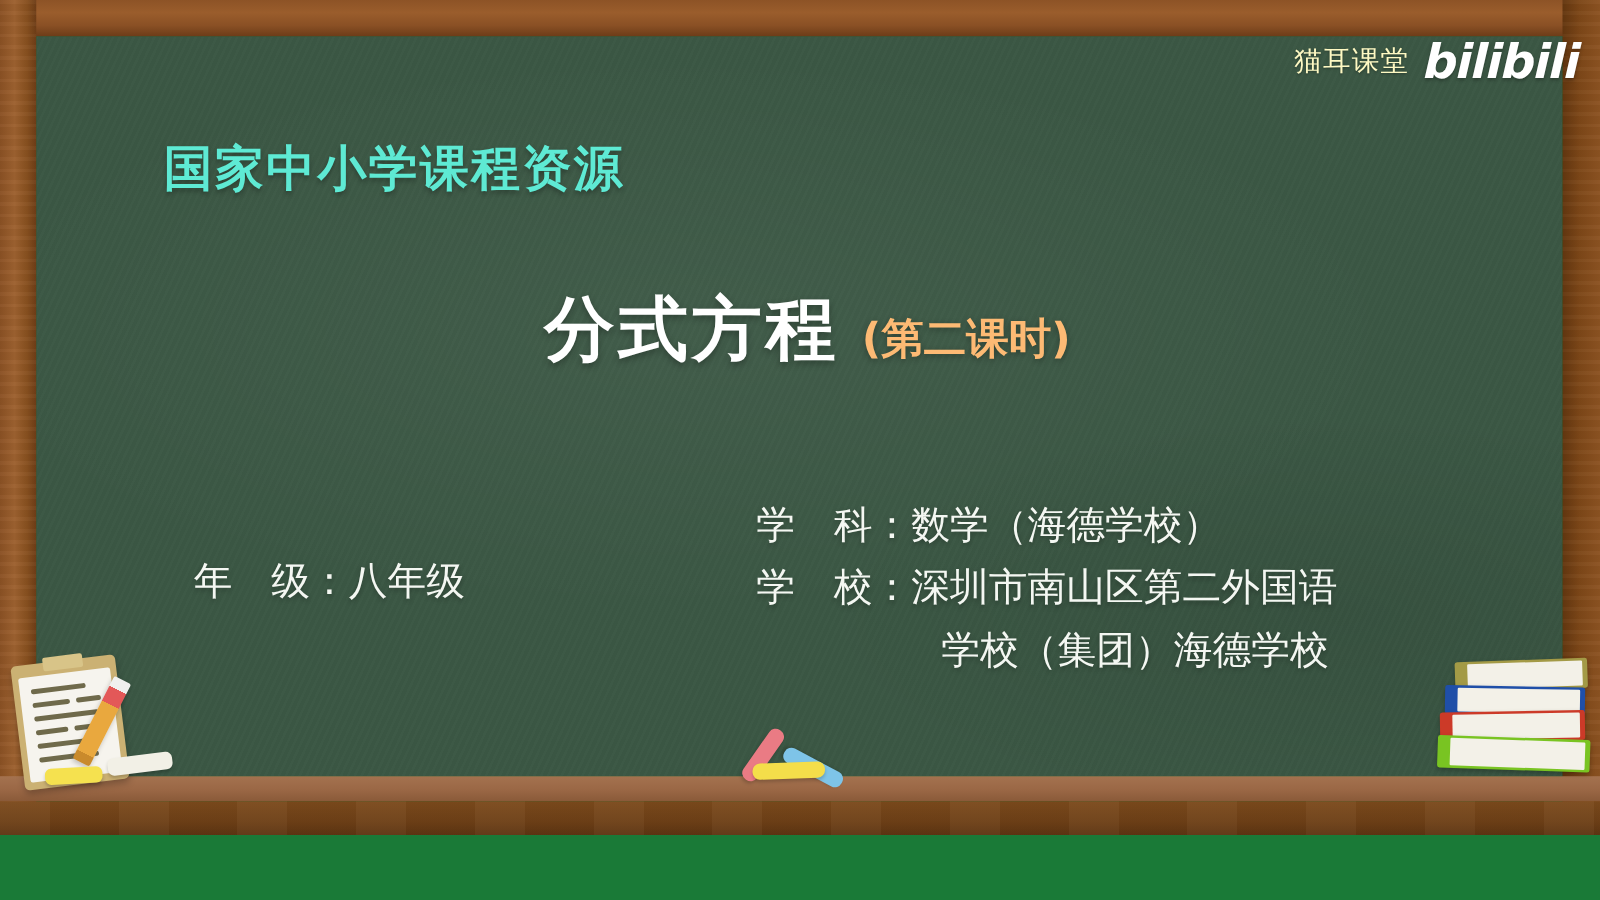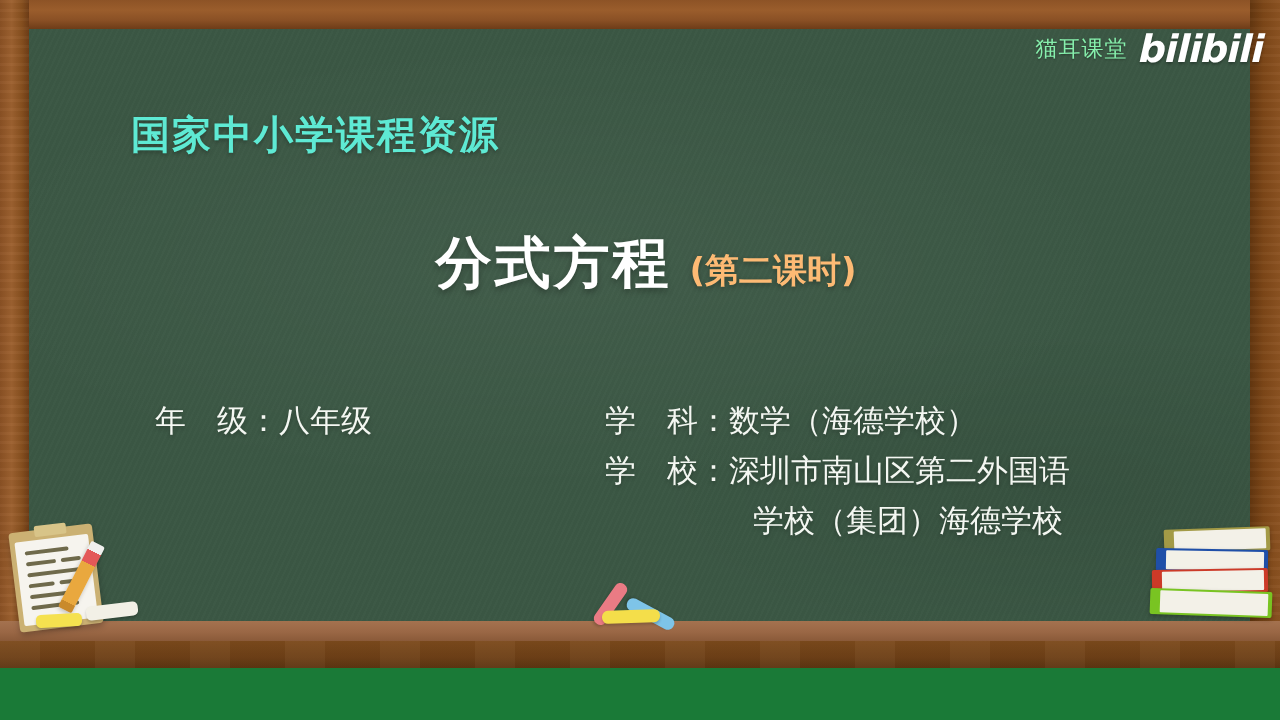--- a/index.html
+++ b/index.html
@@ -62,21 +62,21 @@
     content:""; position:absolute; inset:0;
     background:repeating-linear-gradient(90deg, rgba(255,255,255,.03) 0 40px, rgba(0,0,0,.03) 40px 95px);
   }
 
   
   .watermark {
     position:absolute; top:30px; right:16px;
     display:flex; align-items:center; gap:12px; z-index:30;
   }
   .wm-text {
-    color:#86efac; font-size:22px; letter-spacing:1px;
+    color:#fef9c3; font-size:22px; letter-spacing:1px;
     text-shadow:0 1px 2px rgba(0,0,0,.35);
     font-family:"Liberation Sans", sans-serif;
   }
   .wm-logo {
     color:#ffffff; font-size:38px; font-weight:bold; font-style:italic;
     letter-spacing:-1px; line-height:1;
     font-family:"DejaVu Sans", sans-serif;
     text-shadow:0 2px 3px rgba(0,0,0,.3);
     transform:skewX(-2deg);
   }
@@ -105,21 +105,21 @@
   }
 
   
   .info {
     position:absolute; left:155px; top:395px; right:60px;
     display:flex; gap:0;
     font-family:"DejaVu Serif","Liberation Serif", serif;
     color:#f4f7f2;
   }
   .info-col { display:flex; flex-direction:column; }
-  .info-col.left { width:450px; }
+  .info-col.left { width:450px;margin-top:45px; }
   .info-col.right { flex:1; }
   .info-line {
     font-size:31px; line-height:50px; white-space:pre;
     text-shadow:0 2px 4px rgba(0,0,0,.28);
   }
   .info-line.indent { padding-left:148px; }
 
   
   .clipboard-group { position:absolute; left:8px; top:524px; width:130px; height:112px; z-index:20; }
   .clipboard {

